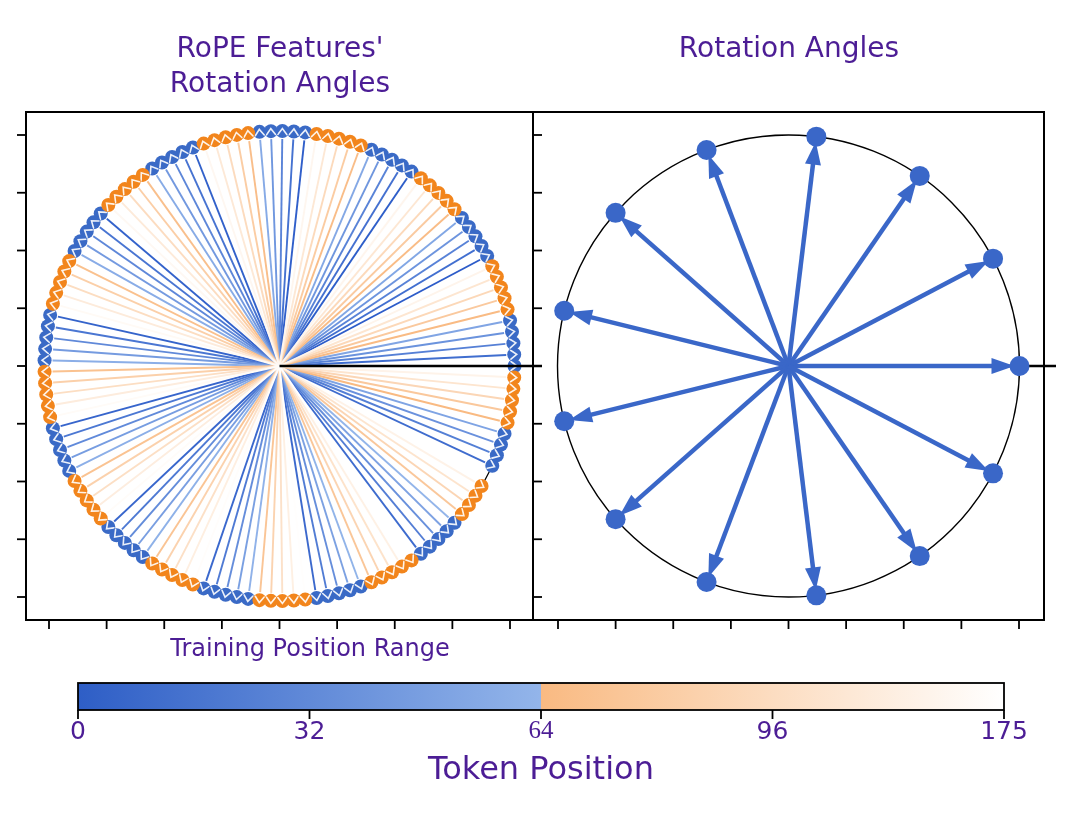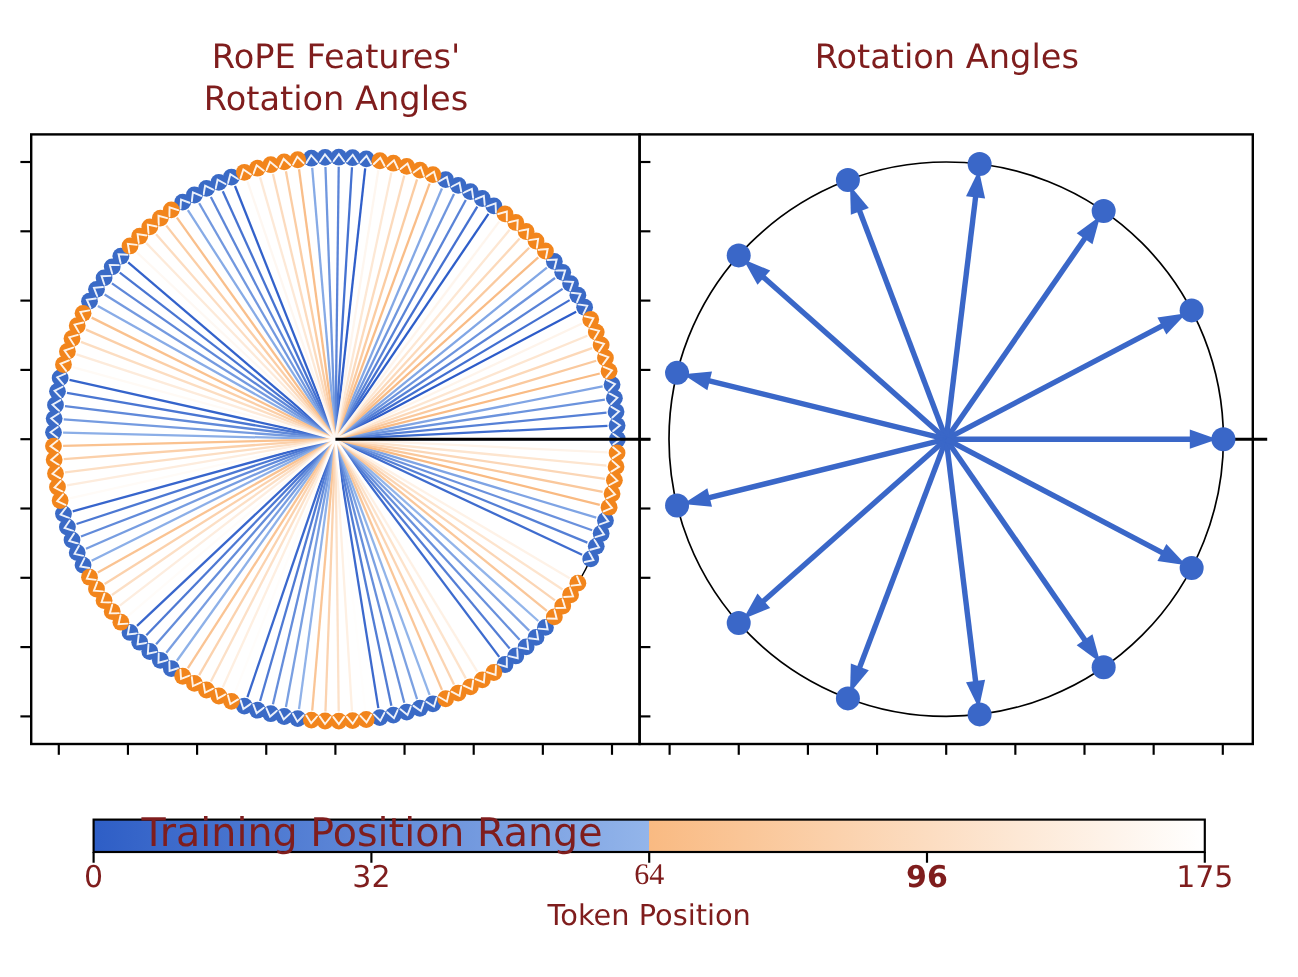--- a/index.html
+++ b/index.html
@@ -1,25 +1,25 @@
 <!DOCTYPE html>
 <html><head>
 <meta charset="utf-8">
 <style>
   html,body{margin:0;padding:0;background:#fff;}
   .fig{
     position:relative;width:1082px;height:814px;background:#ffffff;
-    font-family:"DejaVu Sans","Liberation Sans",sans-serif;color:#7f1d1d;overflow:hidden;
+    font-family:"DejaVu Sans","Liberation Sans",sans-serif;color:#4c1d95;overflow:hidden;
   }
   .fig svg{position:absolute;left:0;top:0;}
   .abs{position:absolute;white-space:nowrap;}
   .ctr{transform:translateX(-50%);text-align:center;}
   .title{font-size:28px;line-height:35px;}
-  .rangelabel{font-size:33px;margin-top:40px;}
-  .tokenlabel{font-size:24px;}
+  .rangelabel{font-size:24px;}
+  .tokenlabel{font-size:32px;}
   .ticklabel{position:absolute;font-size:25px;transform:translateX(-50%);white-space:nowrap;}
 </style>
 </head>
 <body>
 
 <div class="fig">
 
   <svg id="plot" width="1082" height="814">
       <g>
         <rect x="26" y="112" width="507" height="508" fill="none" stroke="#000000" stroke-width="2"></rect>
@@ -529,19 +529,19 @@
     <div>Rotation Angles</div>
   </div>
 
   <div class="abs ctr rangelabel" style="left:310px;top:634px;">Training Position Range</div>
 
 
   <div id="cbticks">
       <div class="ticklabel" style="left: 78px; top: 716px;">0</div>
       <div class="ticklabel" style="left: 309.5px; top: 716px;">32</div>
       <div class="ticklabel" style="left: 541px; top: 716px; font-family: Liberation Serif, serif;">64</div>
-      <div class="ticklabel" style="left: 772.5px; top: 716px; font-weight: bold;">96</div>
+      <div class="ticklabel" style="left: 772.5px; top: 716px;">96</div>
       <div class="ticklabel" style="left: 1004px; top: 716px;">175</div>
     </div>
 
   <div class="abs ctr tokenlabel" style="left:541px;top:749px;">Token Position</div>
 
 </div>
 
 </body></html>

